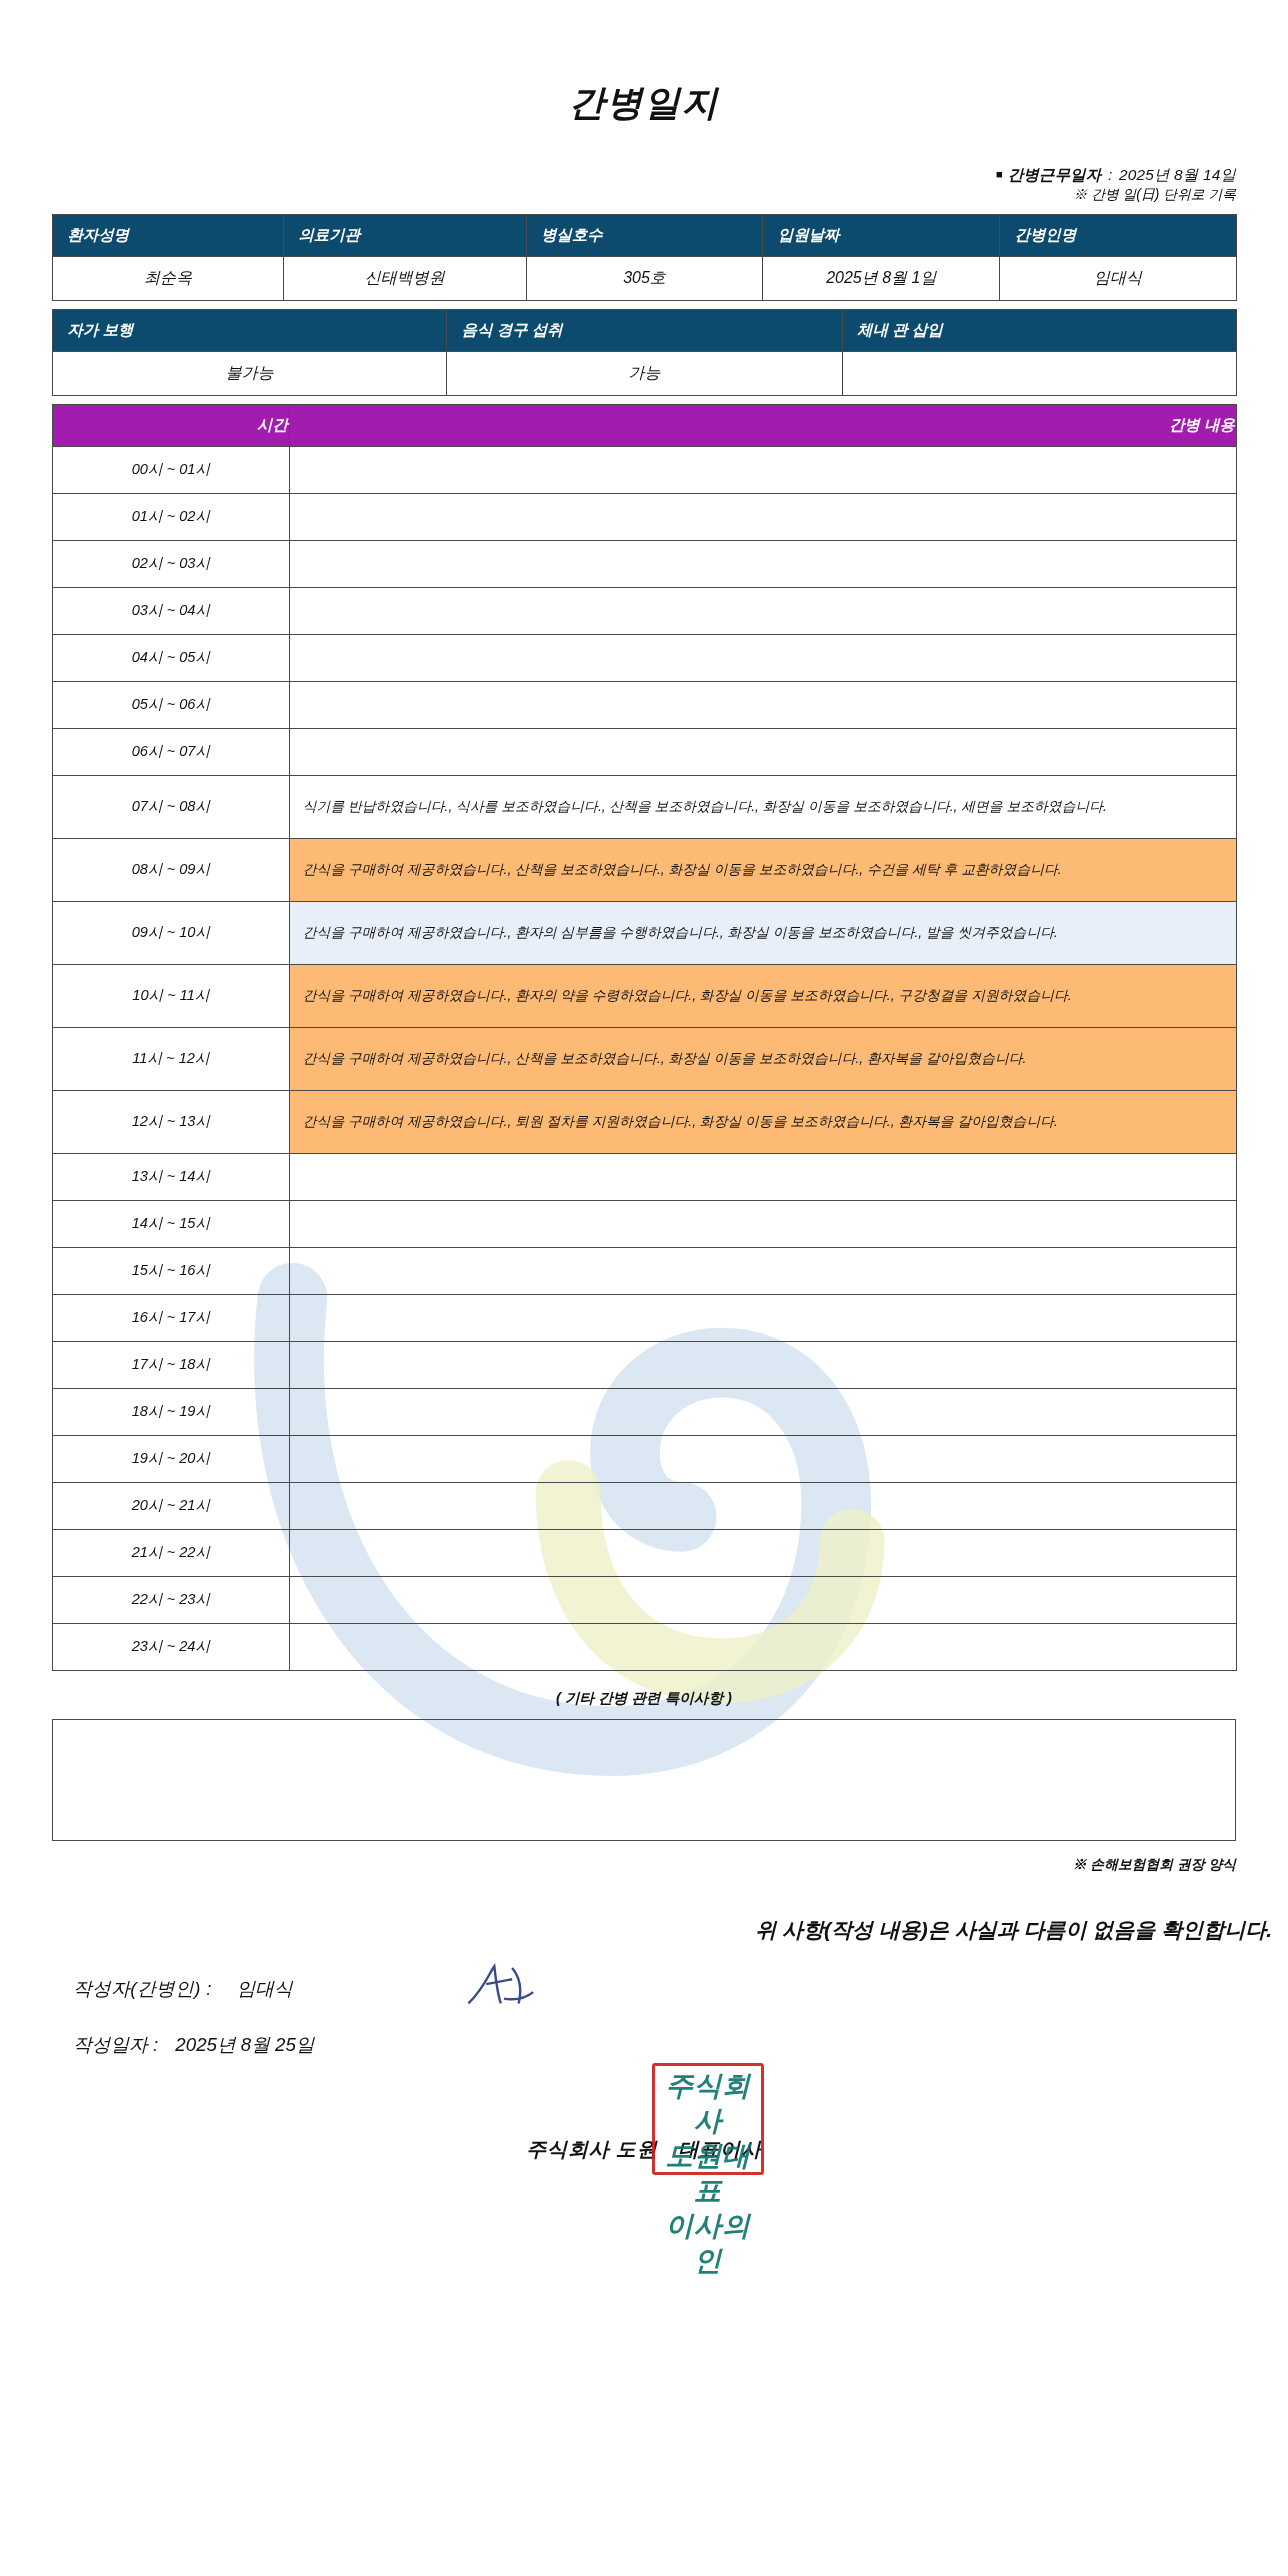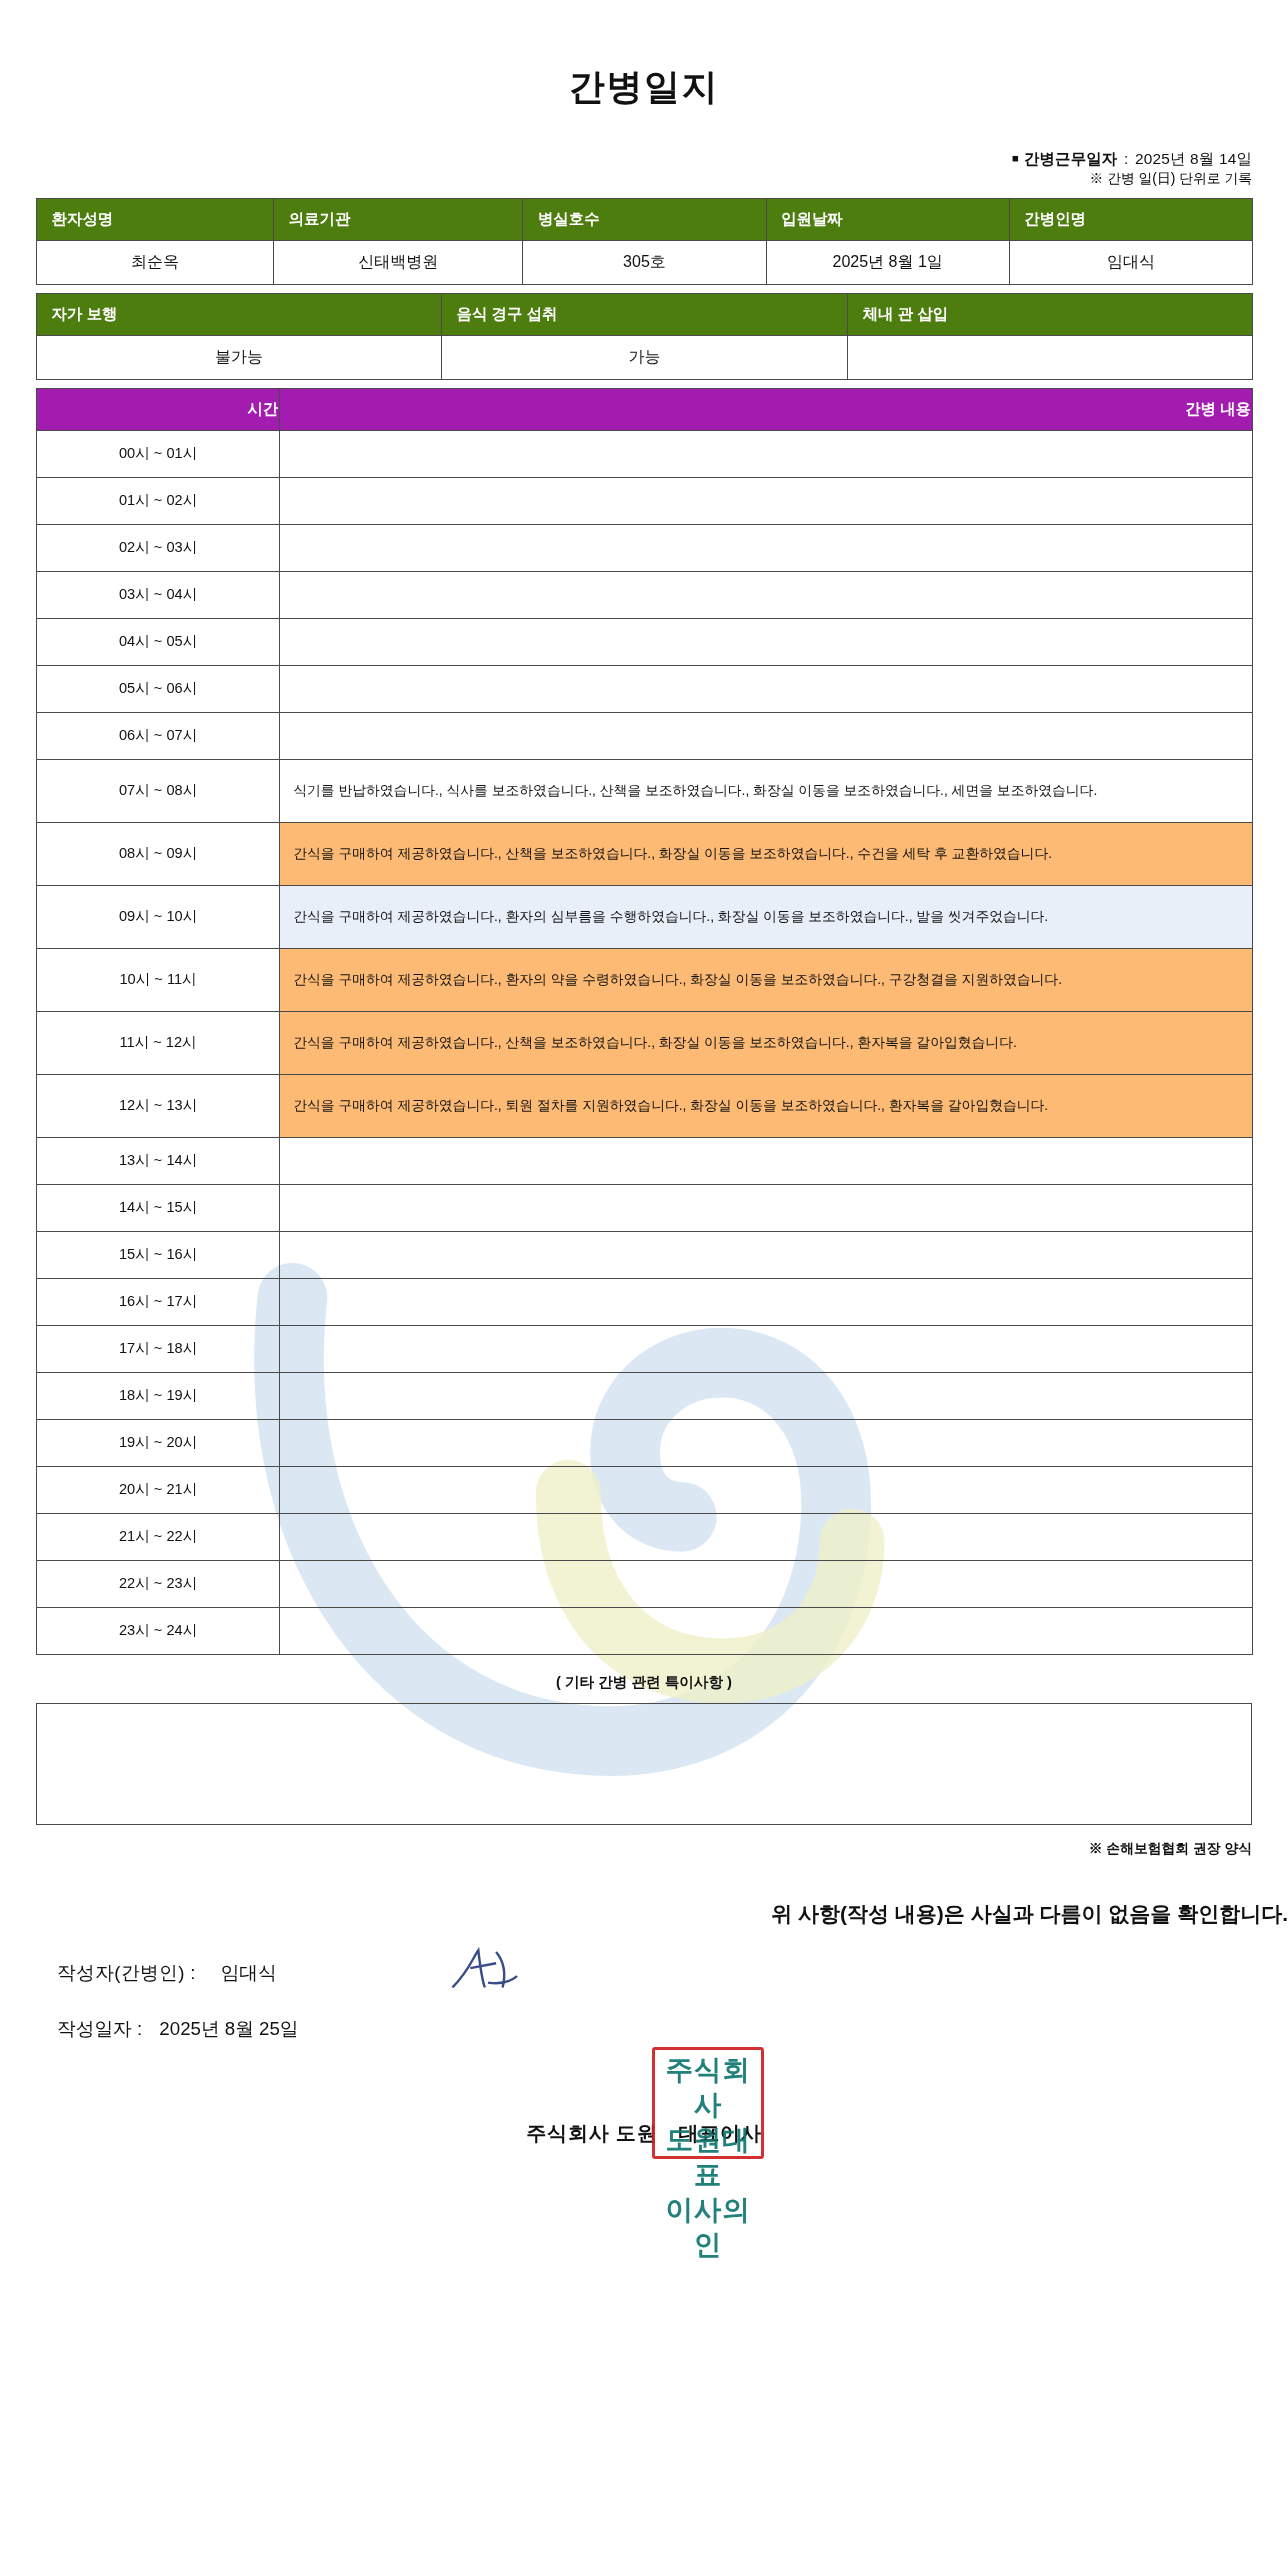--- a/index.html
+++ b/index.html
@@ -8,22 +8,23 @@
     width: 1288px;
     background: #ffffff;
     font-family: "Liberation Sans", sans-serif;
     color: #111;
     -webkit-font-smoothing: antialiased;
   }
   .page {
     position: relative;
     width: 1288px;
     min-height: 2576px;
-    padding: 0;
+    padding: 16px;
     overflow: hidden;
+    font-style: italic;
   }
 
   
   .watermark {
     position: absolute;
     left: 187px;
     top: 1249px;
     width: 730px;
     height: 568px;
     z-index: 0;
@@ -68,21 +69,21 @@
     border-collapse: collapse;
     width: calc(100% - 71px);
     margin: 0 36px;
     table-layout: fixed;
   }
   table.grid td, table.grid th {
     border: 0.8px solid #4a4a4a;
     padding: 0;
   }
   .hdr {
-    background: #4d7c0f;
+    background: #0c4a6e;
     color: #ffffff;
     font-weight: bold;
     font-size: 15.4px;
     height: 42px;
     text-align: left;
     padding-left: 14.6px !important;
     vertical-align: middle;
   }
   .val {
     height: 44px;

